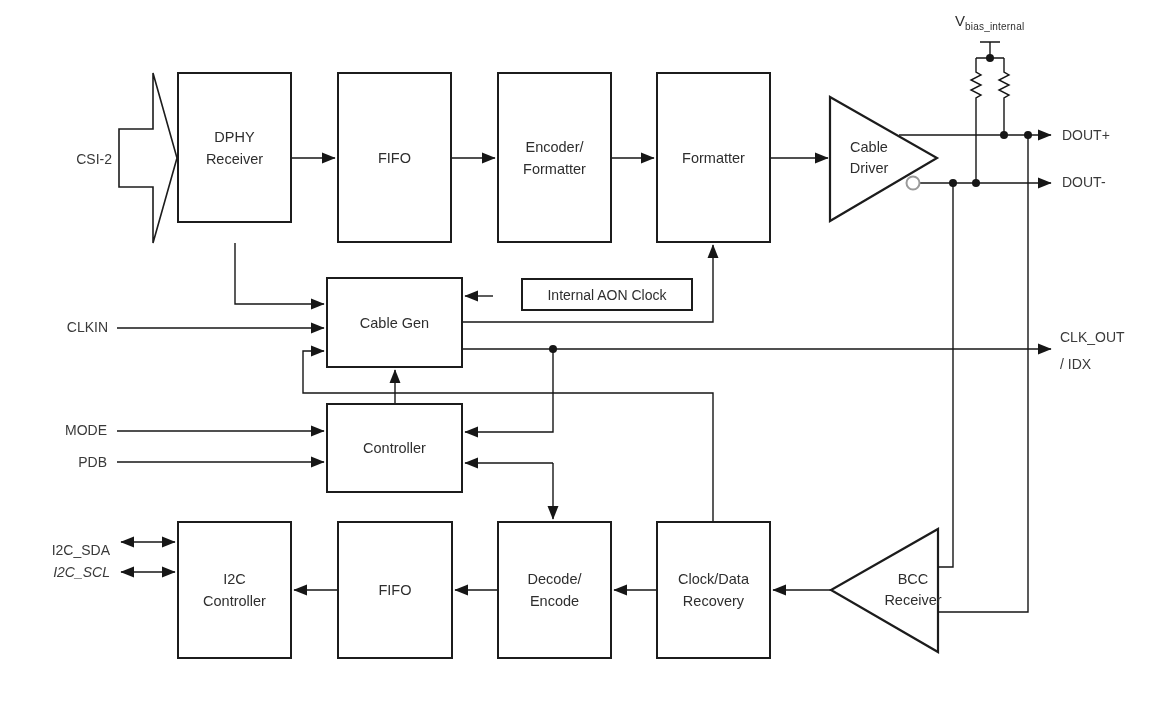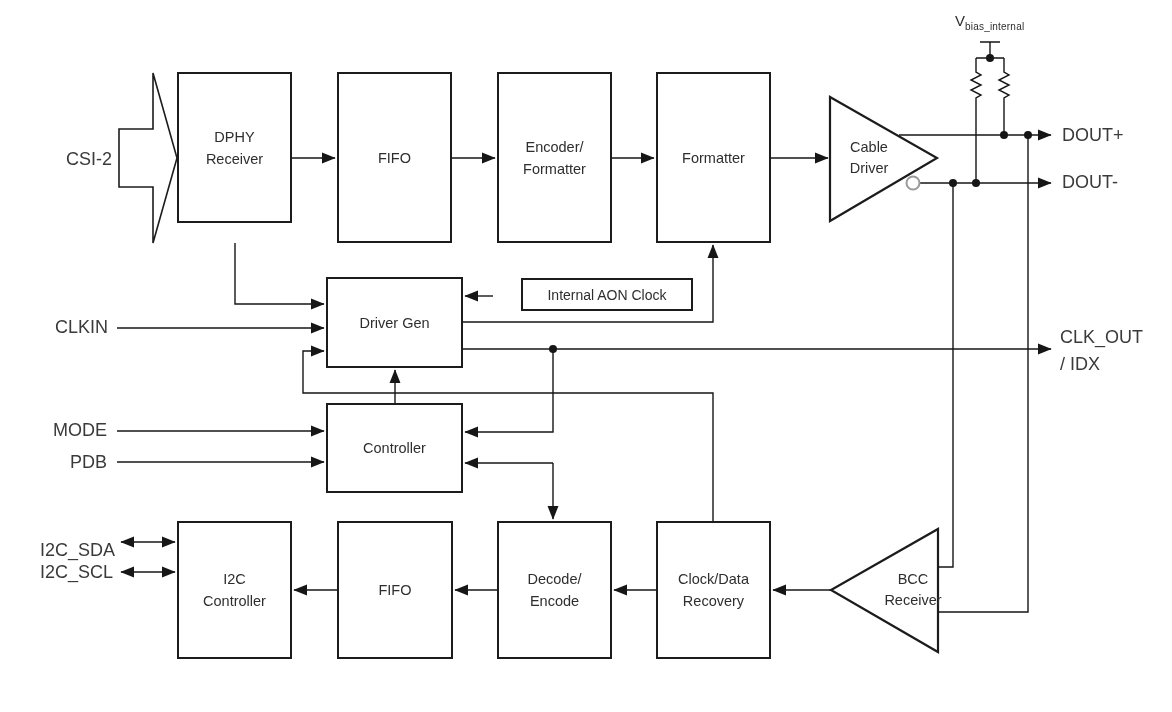--- a/index.html
+++ b/index.html
@@ -14,21 +14,21 @@
     font-size:14.5px;line-height:22px;color:#2e2e2e;white-space:pre-line;
     box-sizing:border-box;
   }
   .block.thin{border-width:2px;}
   .tri-label{
     position:absolute;z-index:3;background:transparent;border:none;
     display:flex;align-items:center;justify-content:center;text-align:center;
     font-size:14.5px;line-height:21px;color:#2e2e2e;white-space:pre-line;
   }
   .pin-label{
-    position:absolute;z-index:3;font-size:18px;color:#3a3a3a;white-space:nowrap;
+    position:absolute;z-index:3;font-size:14px;color:#3a3a3a;white-space:nowrap;
     transform:translateY(-50%);
   }
   .pin-label.right-align{text-align:right;}
   .vbias{position:absolute;z-index:3;left:955px;top:12px;font-size:15px;color:#2e2e2e;}
   .vbias sub{font-size:10px;letter-spacing:0.2px;}
 </style>
 </head>
 <body>
 
 <svg id="wires" width="1172" height="712" viewBox="0 0 1172 712">
@@ -99,21 +99,21 @@
   </g>
 </svg>
 
 <div class="block" style="left:177px;top:72px;width:115px;height:151px;"><span>DPHY
 Receiver</span></div>
 <div class="block" style="left:337px;top:72px;width:115px;height:171px;"><span>FIFO</span></div>
 <div class="block" style="left:497px;top:72px;width:115px;height:171px;"><span>Encoder/
 Formatter</span></div>
 <div class="block" style="left:656px;top:72px;width:115px;height:171px;"><span>Formatter</span></div>
 
-<div class="block" style="left:326px;top:277px;width:137px;height:91px;"><span>Driver Gen</span></div>
+<div class="block" style="left:326px;top:277px;width:137px;height:91px;"><span>Cable Gen</span></div>
 <div class="block thin" style="left:493px;top:278px;width:172px;height:33px;font-size:14px;margin-left:28px;"><span>Internal AON Clock</span></div>
 <div class="block" style="left:326px;top:403px;width:137px;height:90px;"><span>Controller</span></div>
 
 <div class="block" style="left:177px;top:521px;width:115px;height:138px;"><span>I2C
 Controller</span></div>
 <div class="block" style="left:337px;top:521px;width:116px;height:138px;"><span>FIFO</span></div>
 <div class="block" style="left:497px;top:521px;width:115px;height:138px;"><span>Decode/
 Encode</span></div>
 <div class="block" style="left:656px;top:521px;width:115px;height:138px;"><span>Clock/Data
 Recovery</span></div>
@@ -121,19 +121,19 @@
 <div class="tri-label" style="left:832px;top:134px;width:74px;height:48px;"><span>Cable
 Driver</span></div>
 <div class="tri-label" style="left:875px;top:566px;width:76px;height:48px;"><span>BCC
 Receiver</span></div>
 
 <div class="pin-label right-align" style="left:42px;top:159px;width:70px;">CSI-2</div>
 <div class="pin-label right-align" style="left:38px;top:327px;width:70px;">CLKIN</div>
 <div class="pin-label right-align" style="left:37px;top:430px;width:70px;">MODE</div>
 <div class="pin-label right-align" style="left:37px;top:462px;width:70px;">PDB</div>
 <div class="pin-label right-align" style="left:40px;top:550px;width:70px;">I2C_SDA</div>
-<div class="pin-label right-align" style="left:40px;top:572px;width:70px;">I2C_SCL</div>
+<div class="pin-label right-align" style="left:40px;top:572px;width:70px;font-style:italic;">I2C_SCL</div>
 <div class="pin-label" style="left:1062px;top:135px;">DOUT+</div>
 <div class="pin-label" style="left:1062px;top:182px;">DOUT-</div>
 <div class="pin-label" style="left:1060px;top:337px;">CLK_OUT</div>
 <div class="pin-label" style="left:1060px;top:364px;">/ IDX</div>
 
 <div class="vbias"><span>V</span><sub>bias_internal</sub></div>
 
 </body></html>

